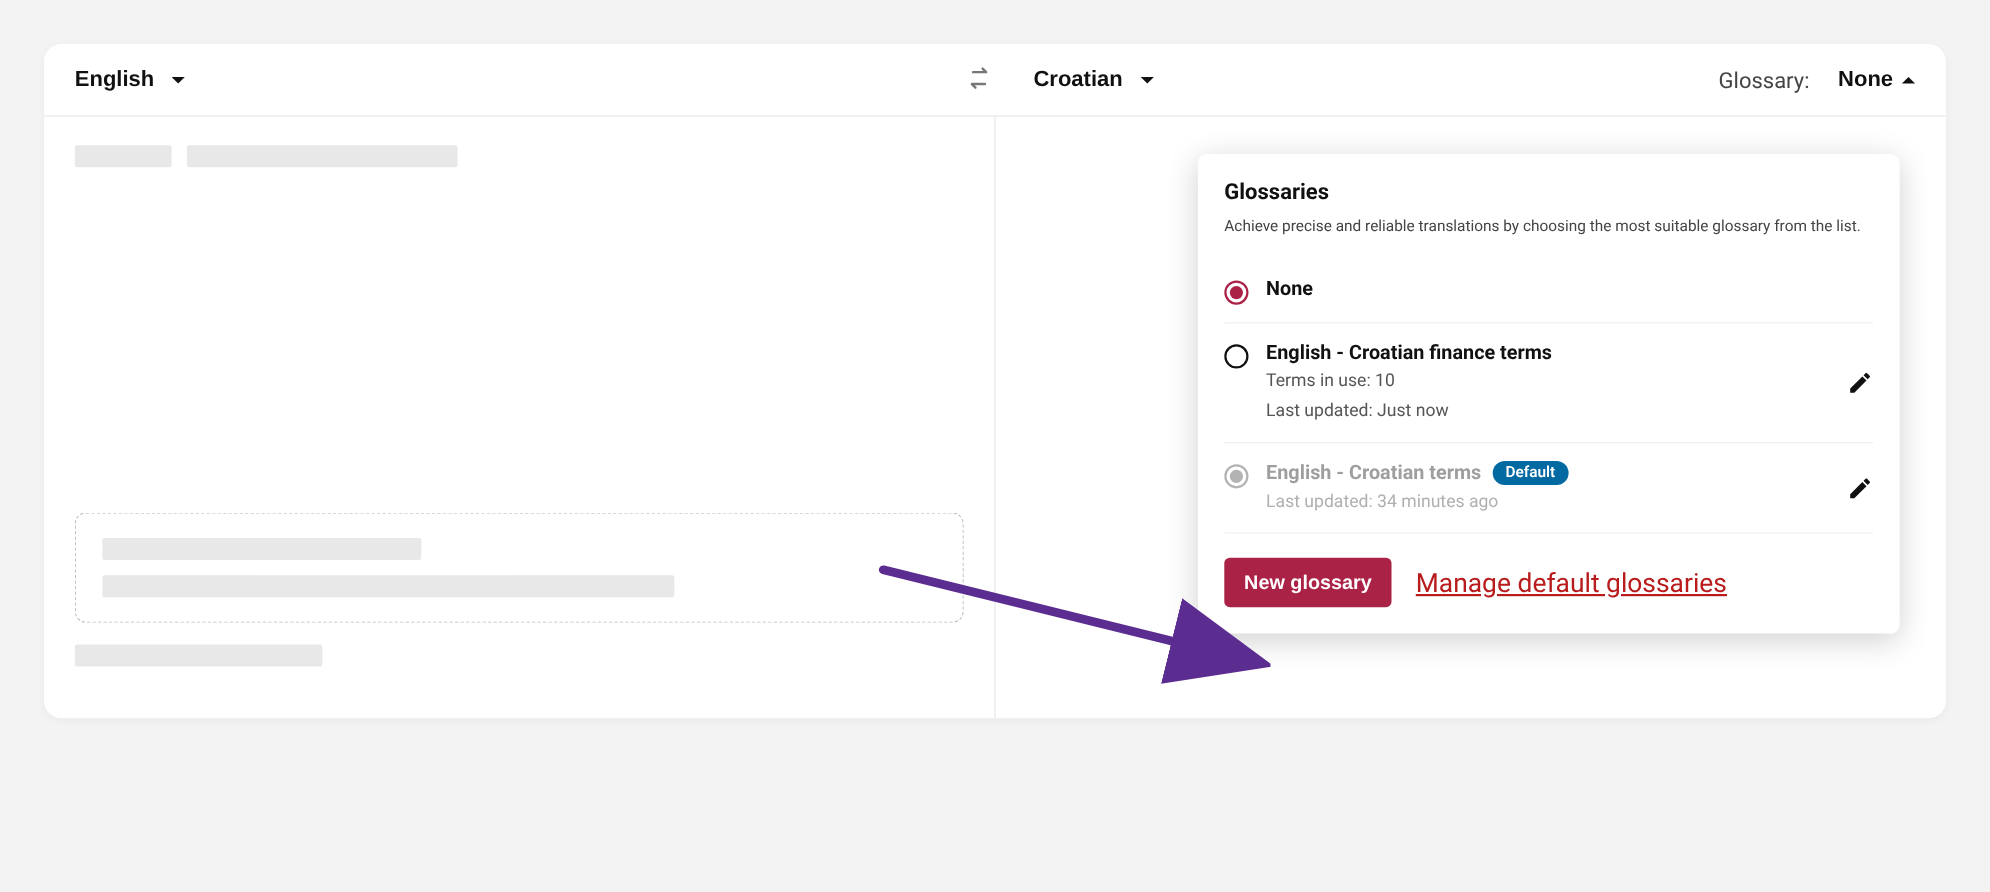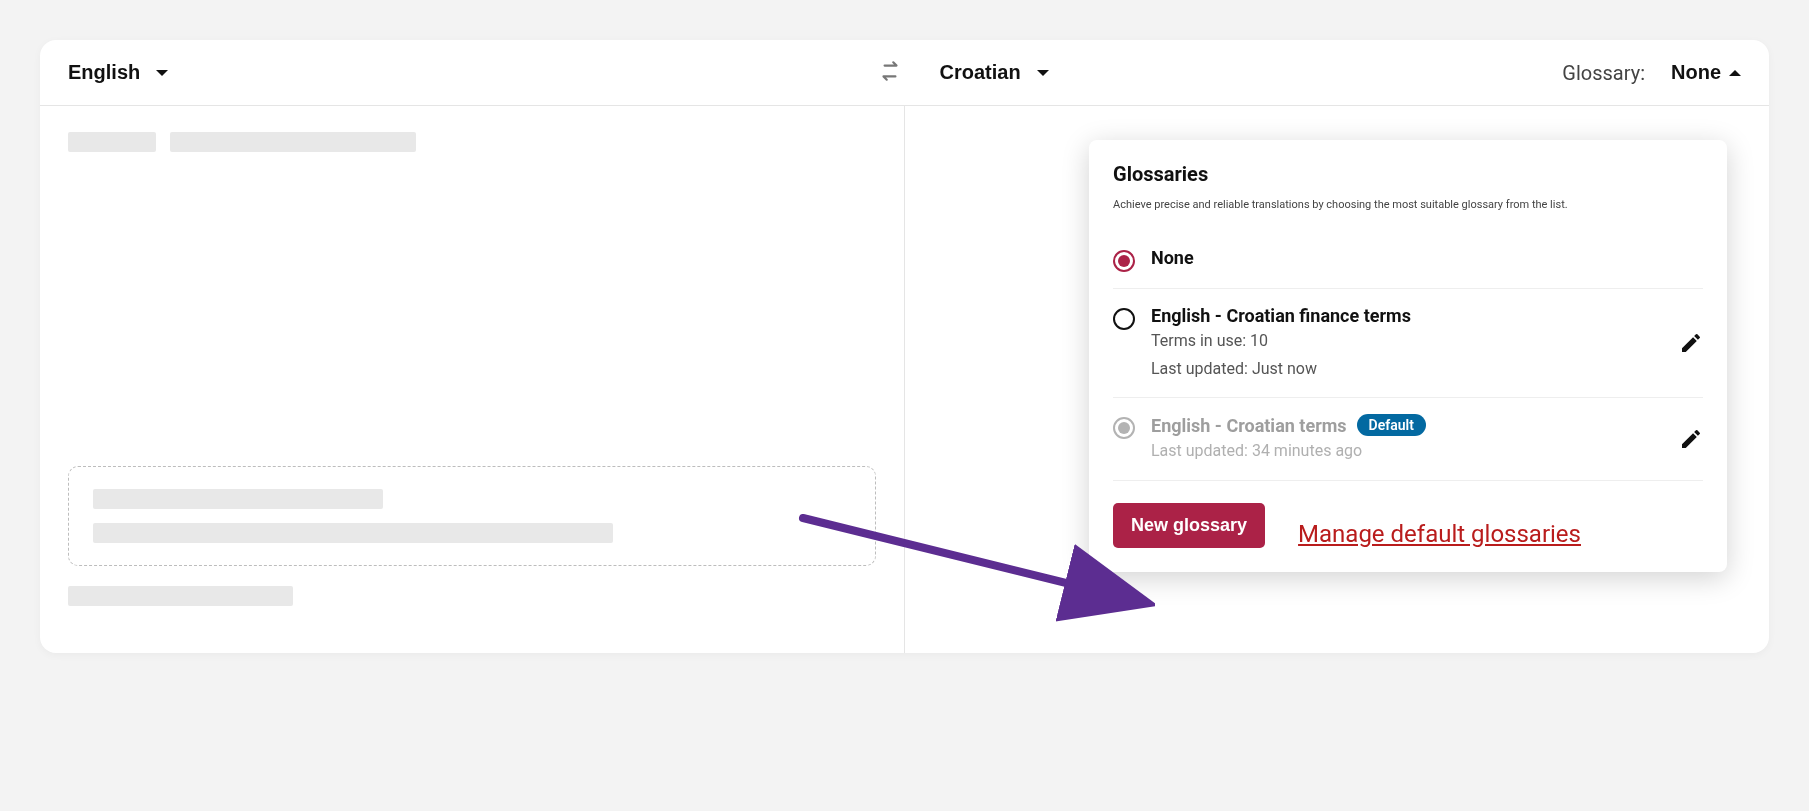--- a/index.html
+++ b/index.html
@@ -132,21 +132,21 @@
       padding: 22px 24px 24px 24px;
       z-index: 10;
     }
     .dropdown-title {
       font-weight: 700;
       font-size: 20px;
       margin-bottom: 10px;
       color: #111;
     }
     .dropdown-desc {
-      font-size: 11px;
+      font-size: 14px;
       color: #444;
       line-height: 1.55;
       margin-bottom: 18px;
     }
     .glossary-option {
       display: flex;
       align-items: flex-start;
       gap: 16px;
       padding: 16px 0;
       border-bottom: 1px solid #eee;
@@ -239,22 +239,22 @@
       padding: 0;
     }
     .edit-btn svg {
       width: 24px;
       height: 24px;
     }
 
     .dropdown-footer {
       margin-top: 22px;
       display: flex;
-      align-items: flex-end;
-      gap: 33px;
+      align-items: center;
+      gap: 22px;
     }
     .primary-btn {
       background: #ab2247;
       color: #fff;
       font-size: 18px;
       font-weight: 600;
       border: none;
       border-radius: 5px;
       padding: 12px 18px;
       cursor: pointer;

